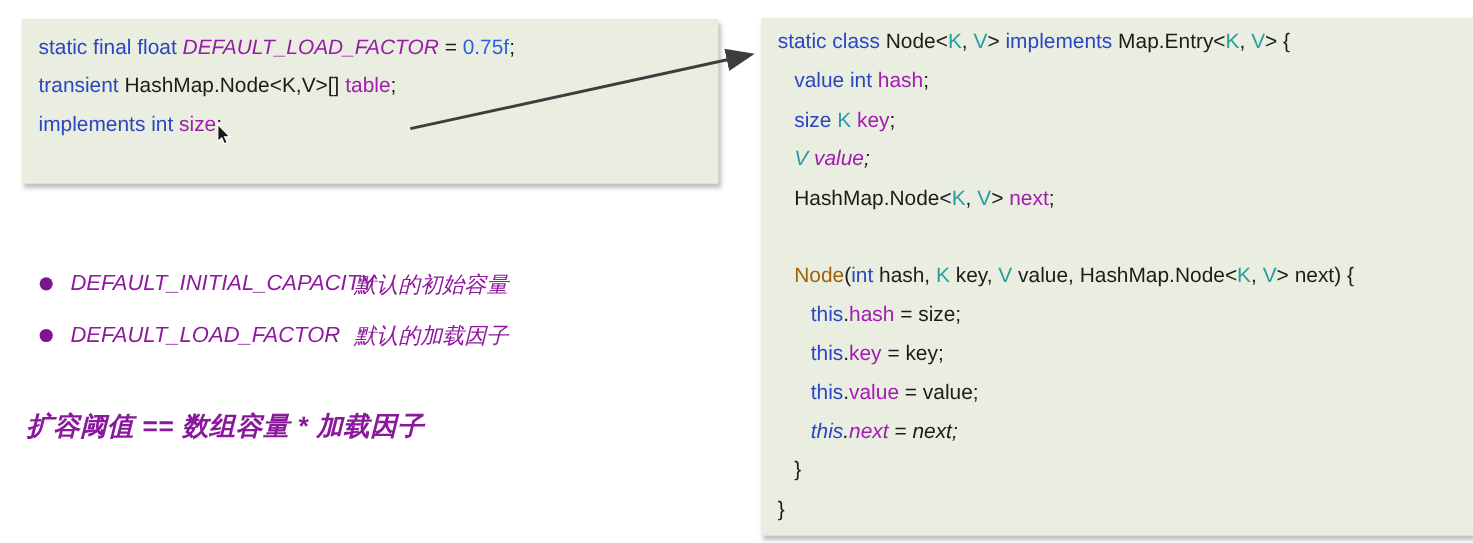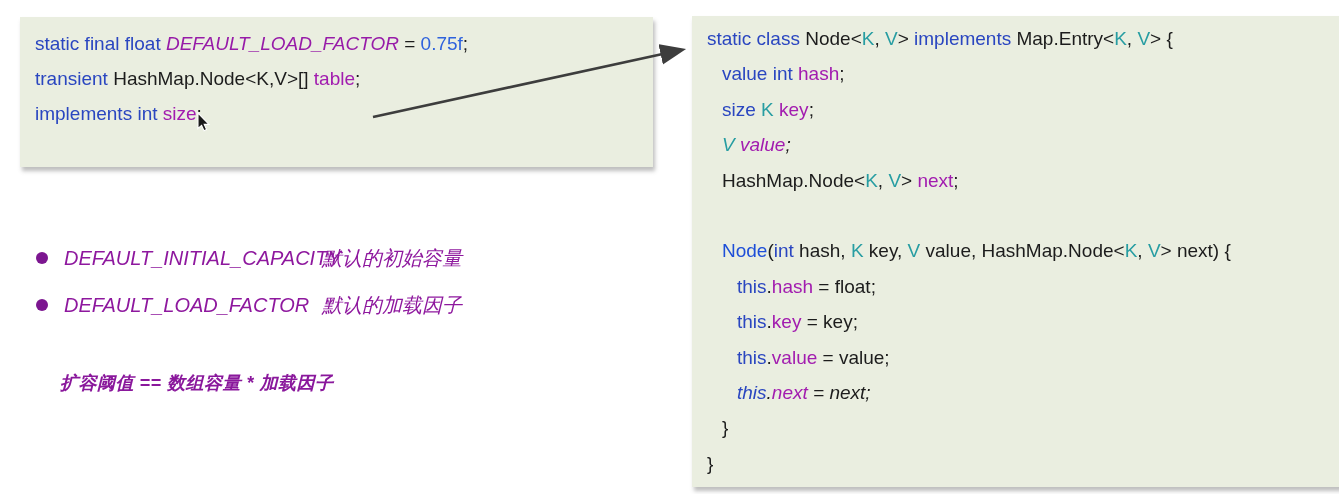--- a/index.html
+++ b/index.html
@@ -16,39 +16,39 @@
   }
   #left-block  { left:20px;  top:17px; width:633px; height:150px; padding:9px 8px 0 15px;  line-height:35px; }
   #right-block { left:692px; top:16px; width:668px; height:471px; padding:5px 8px 0 15px;  line-height:35.4px; }
   .code-line { white-space:pre; }
   .tok-kw { color:#2A46C0; }
   .tok-num { color:#2E62DD; }
   .tok-sf { color:#971BA8; font-style:italic; }
   .tok-f  { color:#a21caf; }
   .tok-cm { color:#8C8C8C; font-style:italic; }
   .tok-tp { color:#279DA2; }
-  .tok-ct { color:#1d4ed8; }
+  .tok-ct { color:#a16207; }
   .tok-pl { color:#1C1C1C; }
   .bullet-row {
     position:absolute; left:36px; height:26px;
     display:flex; align-items:center;
     color:#8E189E; font-style:italic; font-size:20px;
   }
   #bullet-row-1 { top:245px; }
   #bullet-row-2 { top:292px; }
   .bullet-dot {
     width:12px; height:12px; border-radius:50%;
     background:#7C1690; margin-right:16px; flex:0 0 auto;
   }
   .bullet-term { width:258px; flex:0 0 auto; }
   .bullet-desc { }
   #formula {
     position:absolute; left:24px; top:371px;
-    font-size:18px; font-weight:bold; font-style:italic;
-    color:#8A189C; letter-spacing:0.5px;margin-left:36px;
+    font-size:24px; font-weight:bold; font-style:italic;
+    color:#8A189C; letter-spacing:0.5px;
   }
   #overlay-arrow, #cursor { position:absolute; pointer-events:none; }
   #overlay-arrow { left:0; top:0; }
   #cursor { left:197px; top:112px; }
 </style>
 </head>
 <body>
 
 <div id="left-block" class="code-block">
     <div class="code-line"><span class="tok-kw">static final float </span><span class="tok-sf">DEFAULT_LOAD_FACTOR</span><span class="tok-pl"> = </span><span class="tok-num">0.75f</span><span class="tok-pl">;</span></div>
@@ -57,21 +57,21 @@
   </div>
 
 <div id="right-block" class="code-block">
     <div class="code-line"><span class="tok-kw">static class </span><span class="tok-pl">Node&lt;</span><span class="tok-tp">K</span><span class="tok-pl">, </span><span class="tok-tp">V</span><span class="tok-pl">&gt; </span><span class="tok-kw">implements </span><span class="tok-pl">Map.Entry&lt;</span><span class="tok-tp">K</span><span class="tok-pl">, </span><span class="tok-tp">V</span><span class="tok-pl">&gt; {</span></div>
     <div class="code-line" style="padding-left: 15px;"><span class="tok-kw">value int </span><span class="tok-f">hash</span><span class="tok-pl">;</span></div>
     <div class="code-line" style="padding-left: 15px;"><span class="tok-kw">size </span><span class="tok-tp">K</span><span class="tok-pl"> </span><span class="tok-f">key</span><span class="tok-pl">;</span></div>
     <div class="code-line" style="padding-left: 15px; font-style: italic;"><span class="tok-tp">V</span><span class="tok-pl"> </span><span class="tok-f">value</span><span class="tok-pl">;</span></div>
     <div class="code-line" style="padding-left: 15px;"><span class="tok-pl">HashMap.Node&lt;</span><span class="tok-tp">K</span><span class="tok-pl">, </span><span class="tok-tp">V</span><span class="tok-pl">&gt; </span><span class="tok-f">next</span><span class="tok-pl">;</span></div>
     <div class="code-line">&nbsp;</div>
     <div class="code-line" style="padding-left: 15px;"><span class="tok-ct">Node</span><span class="tok-pl">(</span><span class="tok-kw">int</span><span class="tok-pl"> hash, </span><span class="tok-tp">K</span><span class="tok-pl"> key, </span><span class="tok-tp">V</span><span class="tok-pl"> value, HashMap.Node&lt;</span><span class="tok-tp">K</span><span class="tok-pl">, </span><span class="tok-tp">V</span><span class="tok-pl">&gt; next) {</span></div>
-    <div class="code-line" style="padding-left: 30px;"><span class="tok-kw">this</span><span class="tok-pl">.</span><span class="tok-f">hash</span><span class="tok-pl"> = float;</span></div>
+    <div class="code-line" style="padding-left: 30px;"><span class="tok-kw">this</span><span class="tok-pl">.</span><span class="tok-f">hash</span><span class="tok-pl"> = size;</span></div>
     <div class="code-line" style="padding-left: 30px;"><span class="tok-kw">this</span><span class="tok-pl">.</span><span class="tok-f">key</span><span class="tok-pl"> = key;</span></div>
     <div class="code-line" style="padding-left: 30px;"><span class="tok-kw">this</span><span class="tok-pl">.</span><span class="tok-f">value</span><span class="tok-pl"> = value;</span></div>
     <div class="code-line" style="padding-left: 30px; font-style: italic;"><span class="tok-kw">this</span><span class="tok-pl">.</span><span class="tok-f">next</span><span class="tok-pl"> = next;</span></div>
     <div class="code-line" style="padding-left: 15px;"><span class="tok-pl">}</span></div>
     <div class="code-line"><span class="tok-pl">}</span></div>
   </div>
 
 <svg id="overlay-arrow" width="1339" height="494" viewBox="0 0 1339 494">
   <defs>
     <marker id="ah" markerWidth="11" markerHeight="10" refX="8" refY="4" orient="auto">

